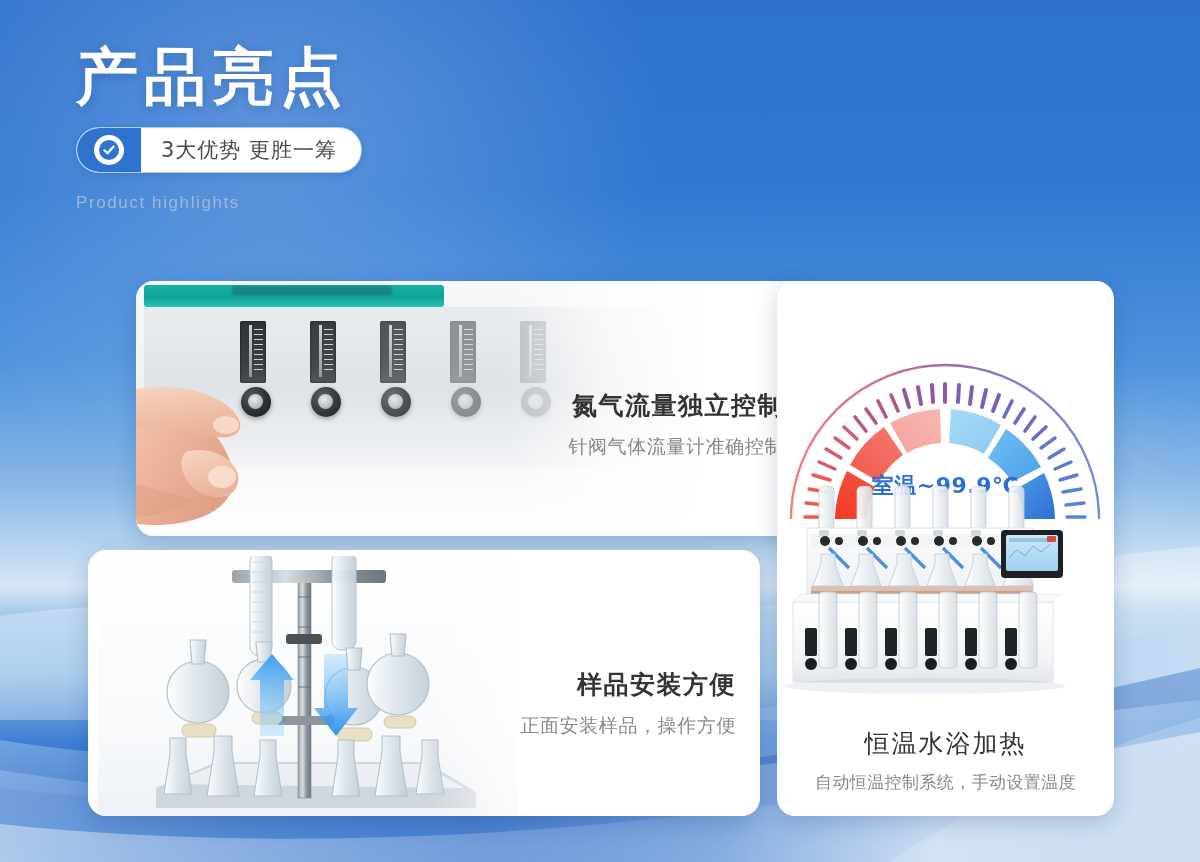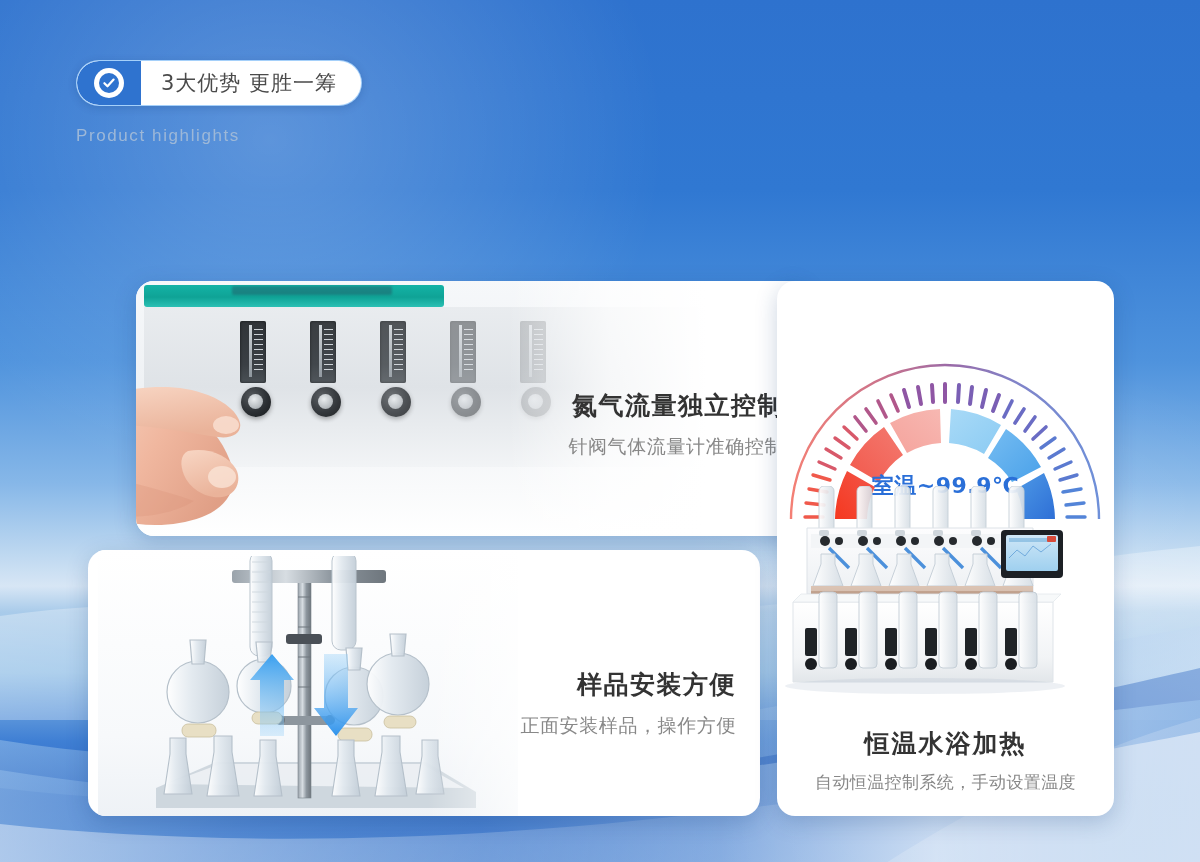--- a/index.html
+++ b/index.html
@@ -175,21 +175,21 @@
     position:absolute; left:0; top:150px; width:337px; text-align:center;
     font-size:22px; font-weight:bold; color:#2a6fd8; letter-spacing:.5px;
     font-family:"DejaVu Sans","Liberation Sans",sans-serif;
   }
   .machine { position:absolute; left:8px; top:205px; width:321px; height:215px; }
   .machine svg { display:block; }
   .card-c-text {
     position:absolute; left:0; bottom:22px; width:337px; text-align:center;
   }
   .c-main {
-    font-size:25px; font-weight:bold; color:#333333; letter-spacing:2px;
+    font-size:25px; font-weight:normal; color:#333333; letter-spacing:2px;
     font-family:"DejaVu Sans","Liberation Sans",sans-serif;
   }
   .c-sub {
     margin-top:11px; font-size:17px; color:#888888; letter-spacing:.4px;
     font-family:"DejaVu Sans","Liberation Sans",sans-serif;
   }
 </style>
 </head>
 <body>
 
@@ -241,20 +241,21 @@
         </linearGradient>
       </defs>
       <path d="M0,70 C280,116 600,96 880,46 C1010,22 1130,8 1200,0 L1200,180 L0,180 Z" fill="url(#wg3)"></path>
       <path d="M0,124 C300,156 620,132 900,86 C1030,64 1140,44 1200,32 L1200,180 L0,180 Z" fill="url(#wg4)"></path>
       <path d="M860,180 C950,120 1060,58 1200,18 L1200,180 Z" fill="#ffffff" opacity=".18"></path>
     </svg>
   </div>
 </div>
 
 <div class="header">
+  <div class="title">产品亮点</div>
 
   <div class="badge">
     <div class="badge-icon">
       <span class="circle">
         <svg width="20" height="20" viewBox="0 0 20 20">
           <circle cx="10" cy="10" r="10" fill="#2f73cf"></circle>
           <path d="M5.4,10.2 L8.5,13.3 L14.6,6.6" stroke="#ffffff" stroke-width="2.2" fill="none" stroke-linecap="round" stroke-linejoin="round"></path>
         </svg>
       </span>
     </div>

